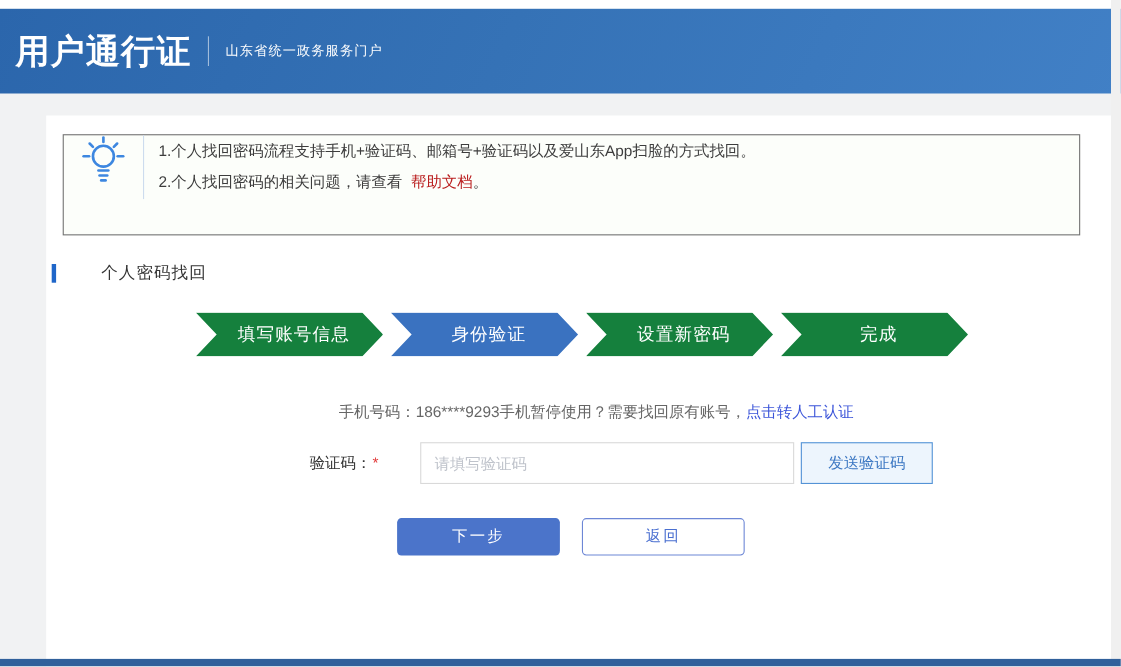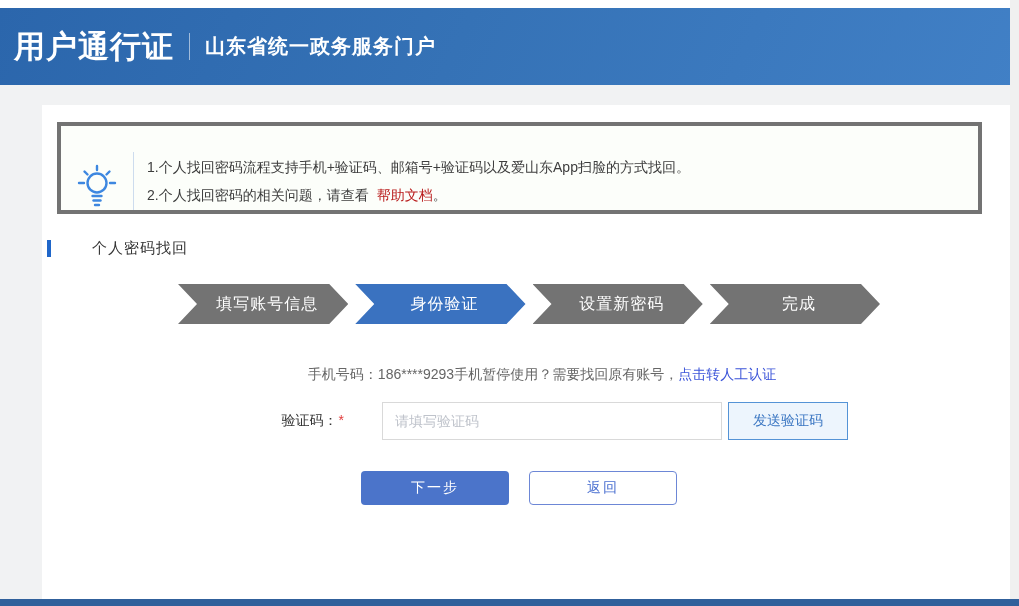--- a/index.html
+++ b/index.html
@@ -12,51 +12,51 @@
   
   .top-strip { position:absolute; left:0; top:0; width:1019px; height:8px; background:#ffffff; }
   
   .header {
     position:absolute; left:0; top:8px; width:1019px; height:77px;
     background:linear-gradient(115deg,#2b66ac 0%,#3572b6 45%,#4180c6 100%);
     display:flex; align-items:center; padding-left:14px; color:#ffffff;
   }
   .header-title { font-size:31px; font-weight:bold; letter-spacing:1px; }
   .header-sep { width:1px; height:27px; background:rgba(255,255,255,0.55); margin:0 15px; }
-  .header-subtitle { font-size:20px; font-weight:bold; letter-spacing:1px; }
+  .header-subtitle { font-size:12px; font-weight:normal; letter-spacing:1px; }
   
   .card {
     position:absolute; left:42px; top:105px; width:968px; height:501px;
     background:#ffffff;
   }
   
   .notice {
     position:absolute; left:15px; top:17px; width:925px; height:92px;
-    border:4px solid #737373; background:#fcfefa;
-    display:flex; align-items:flex-end;
+    border:1px solid #737373; background:#fcfefa;
+    display:flex; align-items:flex-start;
   }
   .notice-icon-wrap { width:72px; display:flex; justify-content:center; align-items:center; }
   .notice-divider { width:1px; height:58px; background:#cddcee; }
   .notice-text { padding-left:13px; font-size:14px; color:#3d3d3d; line-height:28px; }
   .notice-link { color:#b91c1c; text-decoration:none; margin-left:8px; cursor:pointer;font-family:Liberation Serif, serif; }
   
   .section-title-row {
     position:absolute; left:5px; top:134px; display:flex; align-items:center;gap:32px;
   }
   .section-bar { width:4px; height:17px; background:#1f66c9; }
   .section-title { margin-left:9px; font-size:15px; color:#333333; font-weight:500; letter-spacing:1px; }
   
   .steps {
     position:absolute; left:136px; top:179px; width:702px; height:40px;
     display:flex; gap:7px;
   }
   .step {
     flex:1; height:40px; display:flex; align-items:center; justify-content:center;
     color:#ffffff; font-size:16px; letter-spacing:1px;
-    background:#737373; padding-left:8px;
+    background:#15803d; padding-left:8px;
     clip-path:polygon(0 0, calc(100% - 19px) 0, 100% 50%, calc(100% - 19px) 100%, 0 100%, 19px 50%);
   }
   .step.active { background:#3a72c0; }
   
   .phone-line {
     position:absolute; left:0; top:261px; width:100%;
     text-align:center; font-size:14px; color:#666666;margin-left:16px;
   }
   .phone-link { color:#3c55d9; text-decoration:none; cursor:pointer; }
   

